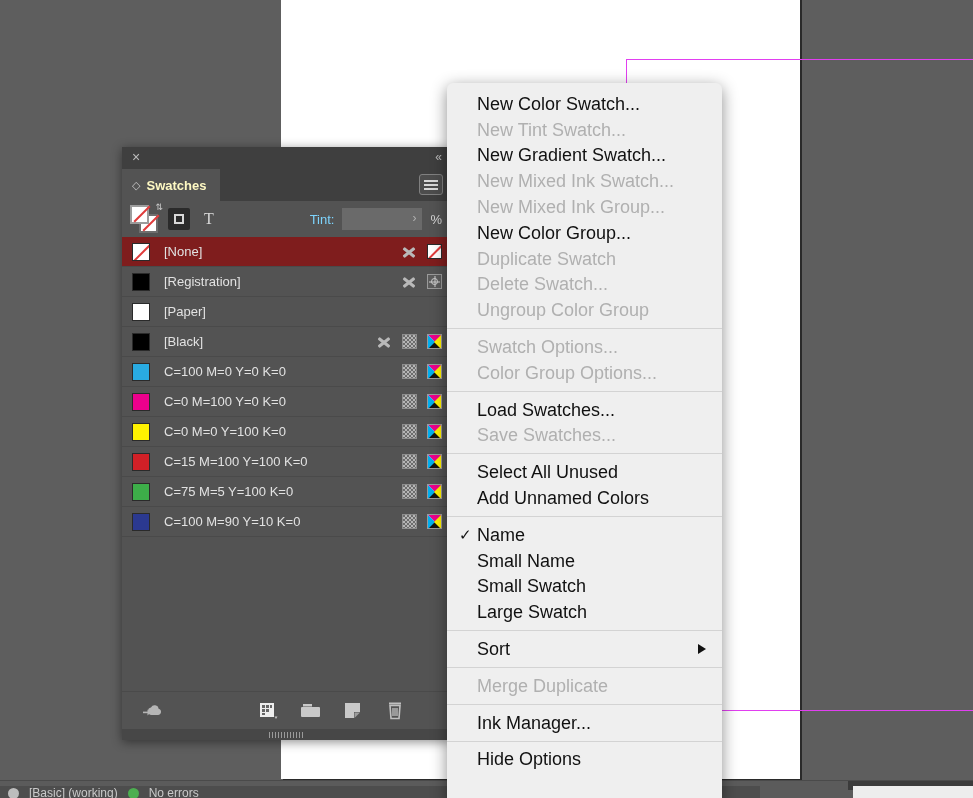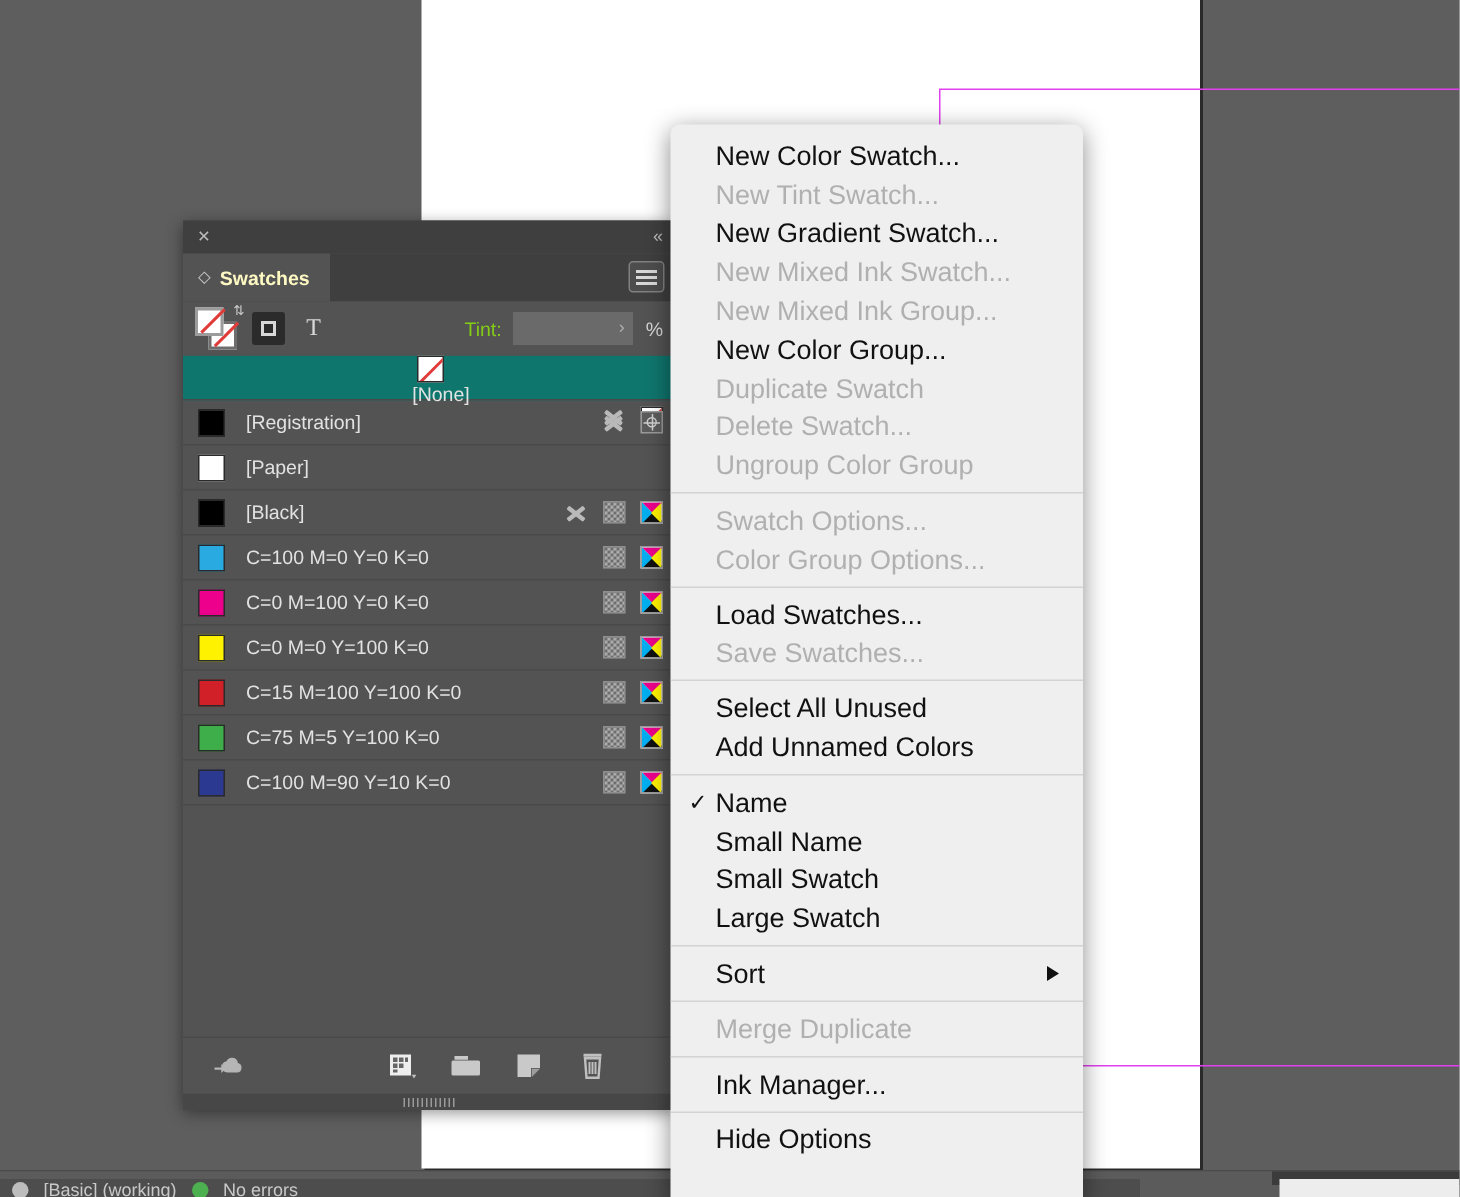--- a/index.html
+++ b/index.html
@@ -106,34 +106,34 @@
   .fs-swap {
     position:absolute; right:-3px; top:-3px; font-size:9px; color:#c9c9c9;
   }
   .opt-btn {
     width:22px; height:22px; display:flex; align-items:center; justify-content:center;
     cursor:pointer; flex:none;
   }
   .opt-btn.selected { background:#2b2b2b; border-radius:2px; }
   .opt-square { width:10px; height:10px; border:2px solid #d8d8d8; }
   .opt-T { font-family:"Liberation Serif", serif; font-size:16px; color:#d8d8d8; }
-  .tint-label { margin-left:auto; font-size:13px; color:#84cc16; }
+  .tint-label { margin-left:auto; font-size:13px; color:#7dd3fc; }
   .tint-field {
     width:80px; height:22px; background:#6a6a6a; position:relative; cursor:text;
   }
   .tint-field .chev { position:absolute; right:6px; top:3px; font-size:12px; color:#b0b0b0; }
   .tint-pct { font-size:13px; color:#d6d6d6; }
 
   
   .swatch-list { flex:1; background:#535353; overflow:hidden; }
   .swatch-row {
     height:30px; display:flex; align-items:center; padding:0 8px 0 10px;
     border-bottom:1px solid #4a4a4a; gap:0; cursor:pointer; position:relative;
   }
-  .swatch-row.selected { background:#0f766e;flex-direction:column; }
+  .swatch-row.selected { background:#7f1d1d; }
   .sw-chip { width:18px; height:18px; border:1px solid #2a2a2a; flex:none; }
   .sw-chip.none { background:#fff; position:relative; overflow:hidden; }
   .sw-chip.none::after{
     content:""; position:absolute; left:-3px; top:7px; width:26px; height:2px;
     background:#e03b3b; transform:rotate(-45deg);
   }
   .sw-name { margin-left:14px; font-size:13px; color:#e2e2e2; white-space:nowrap; }
   .sw-icons { margin-left:auto; display:flex; align-items:center; gap:10px; }
   .ico { width:16px; height:16px; flex:none; }
   .ico-spot {

